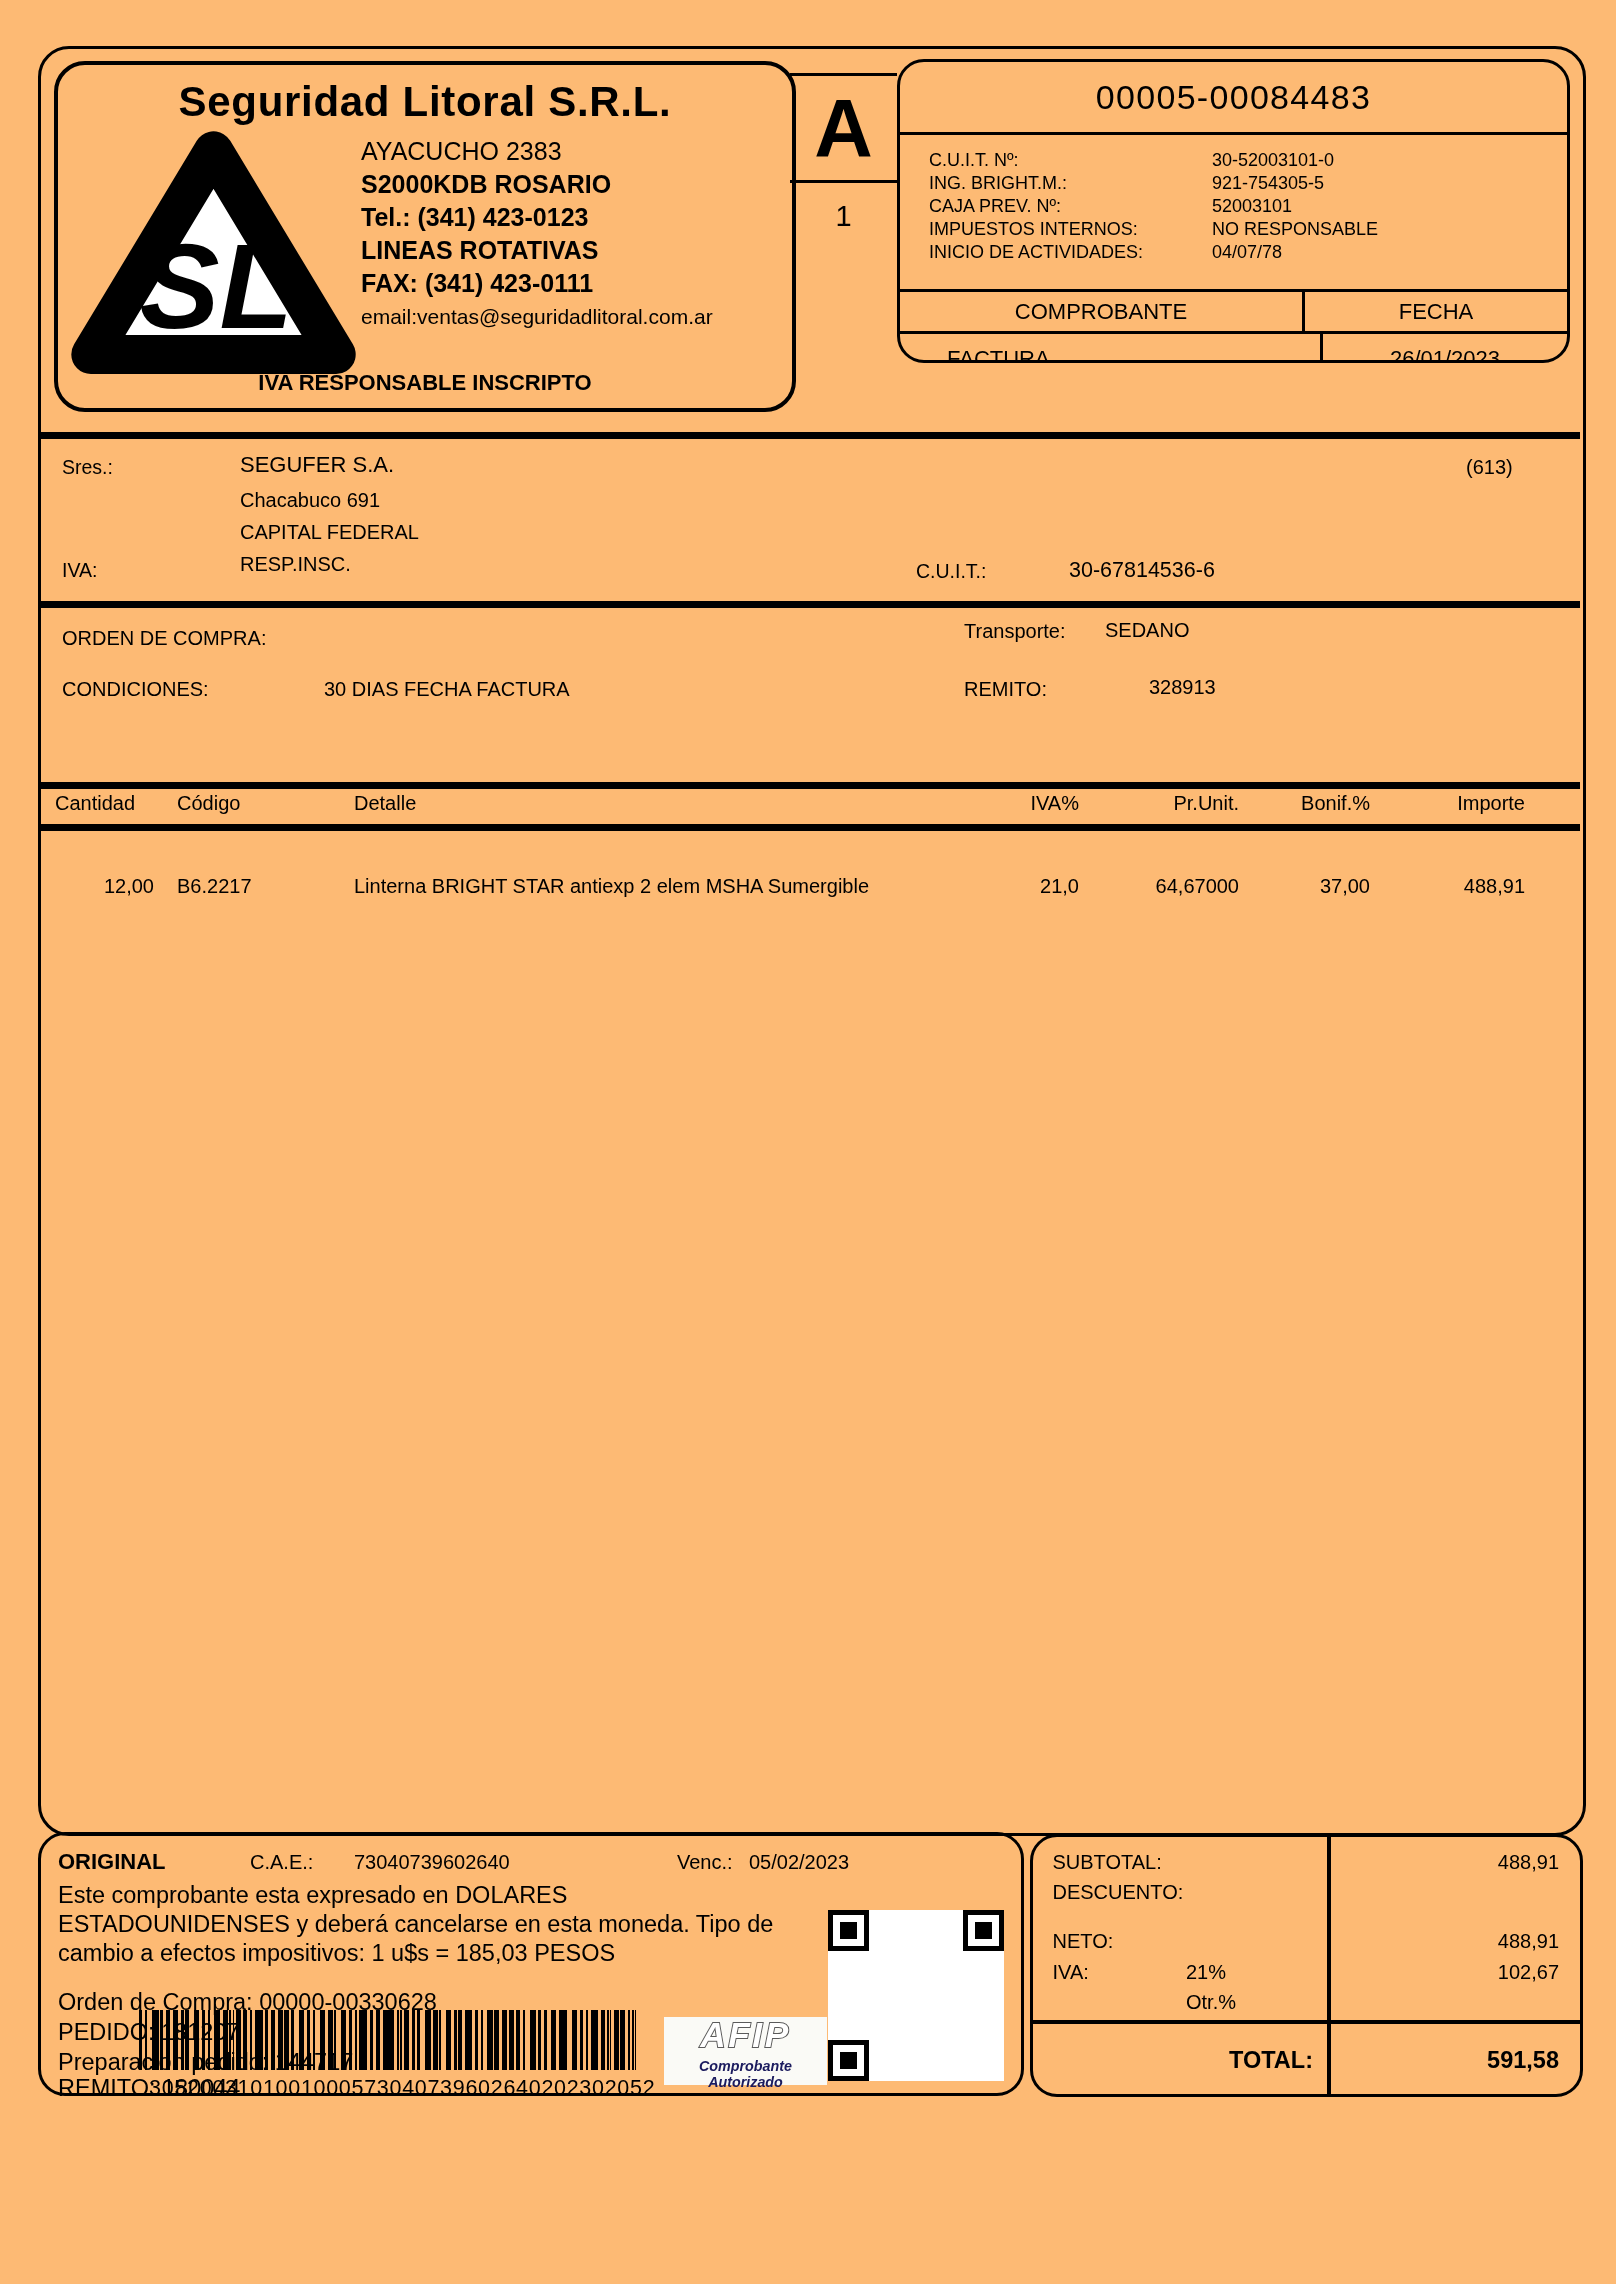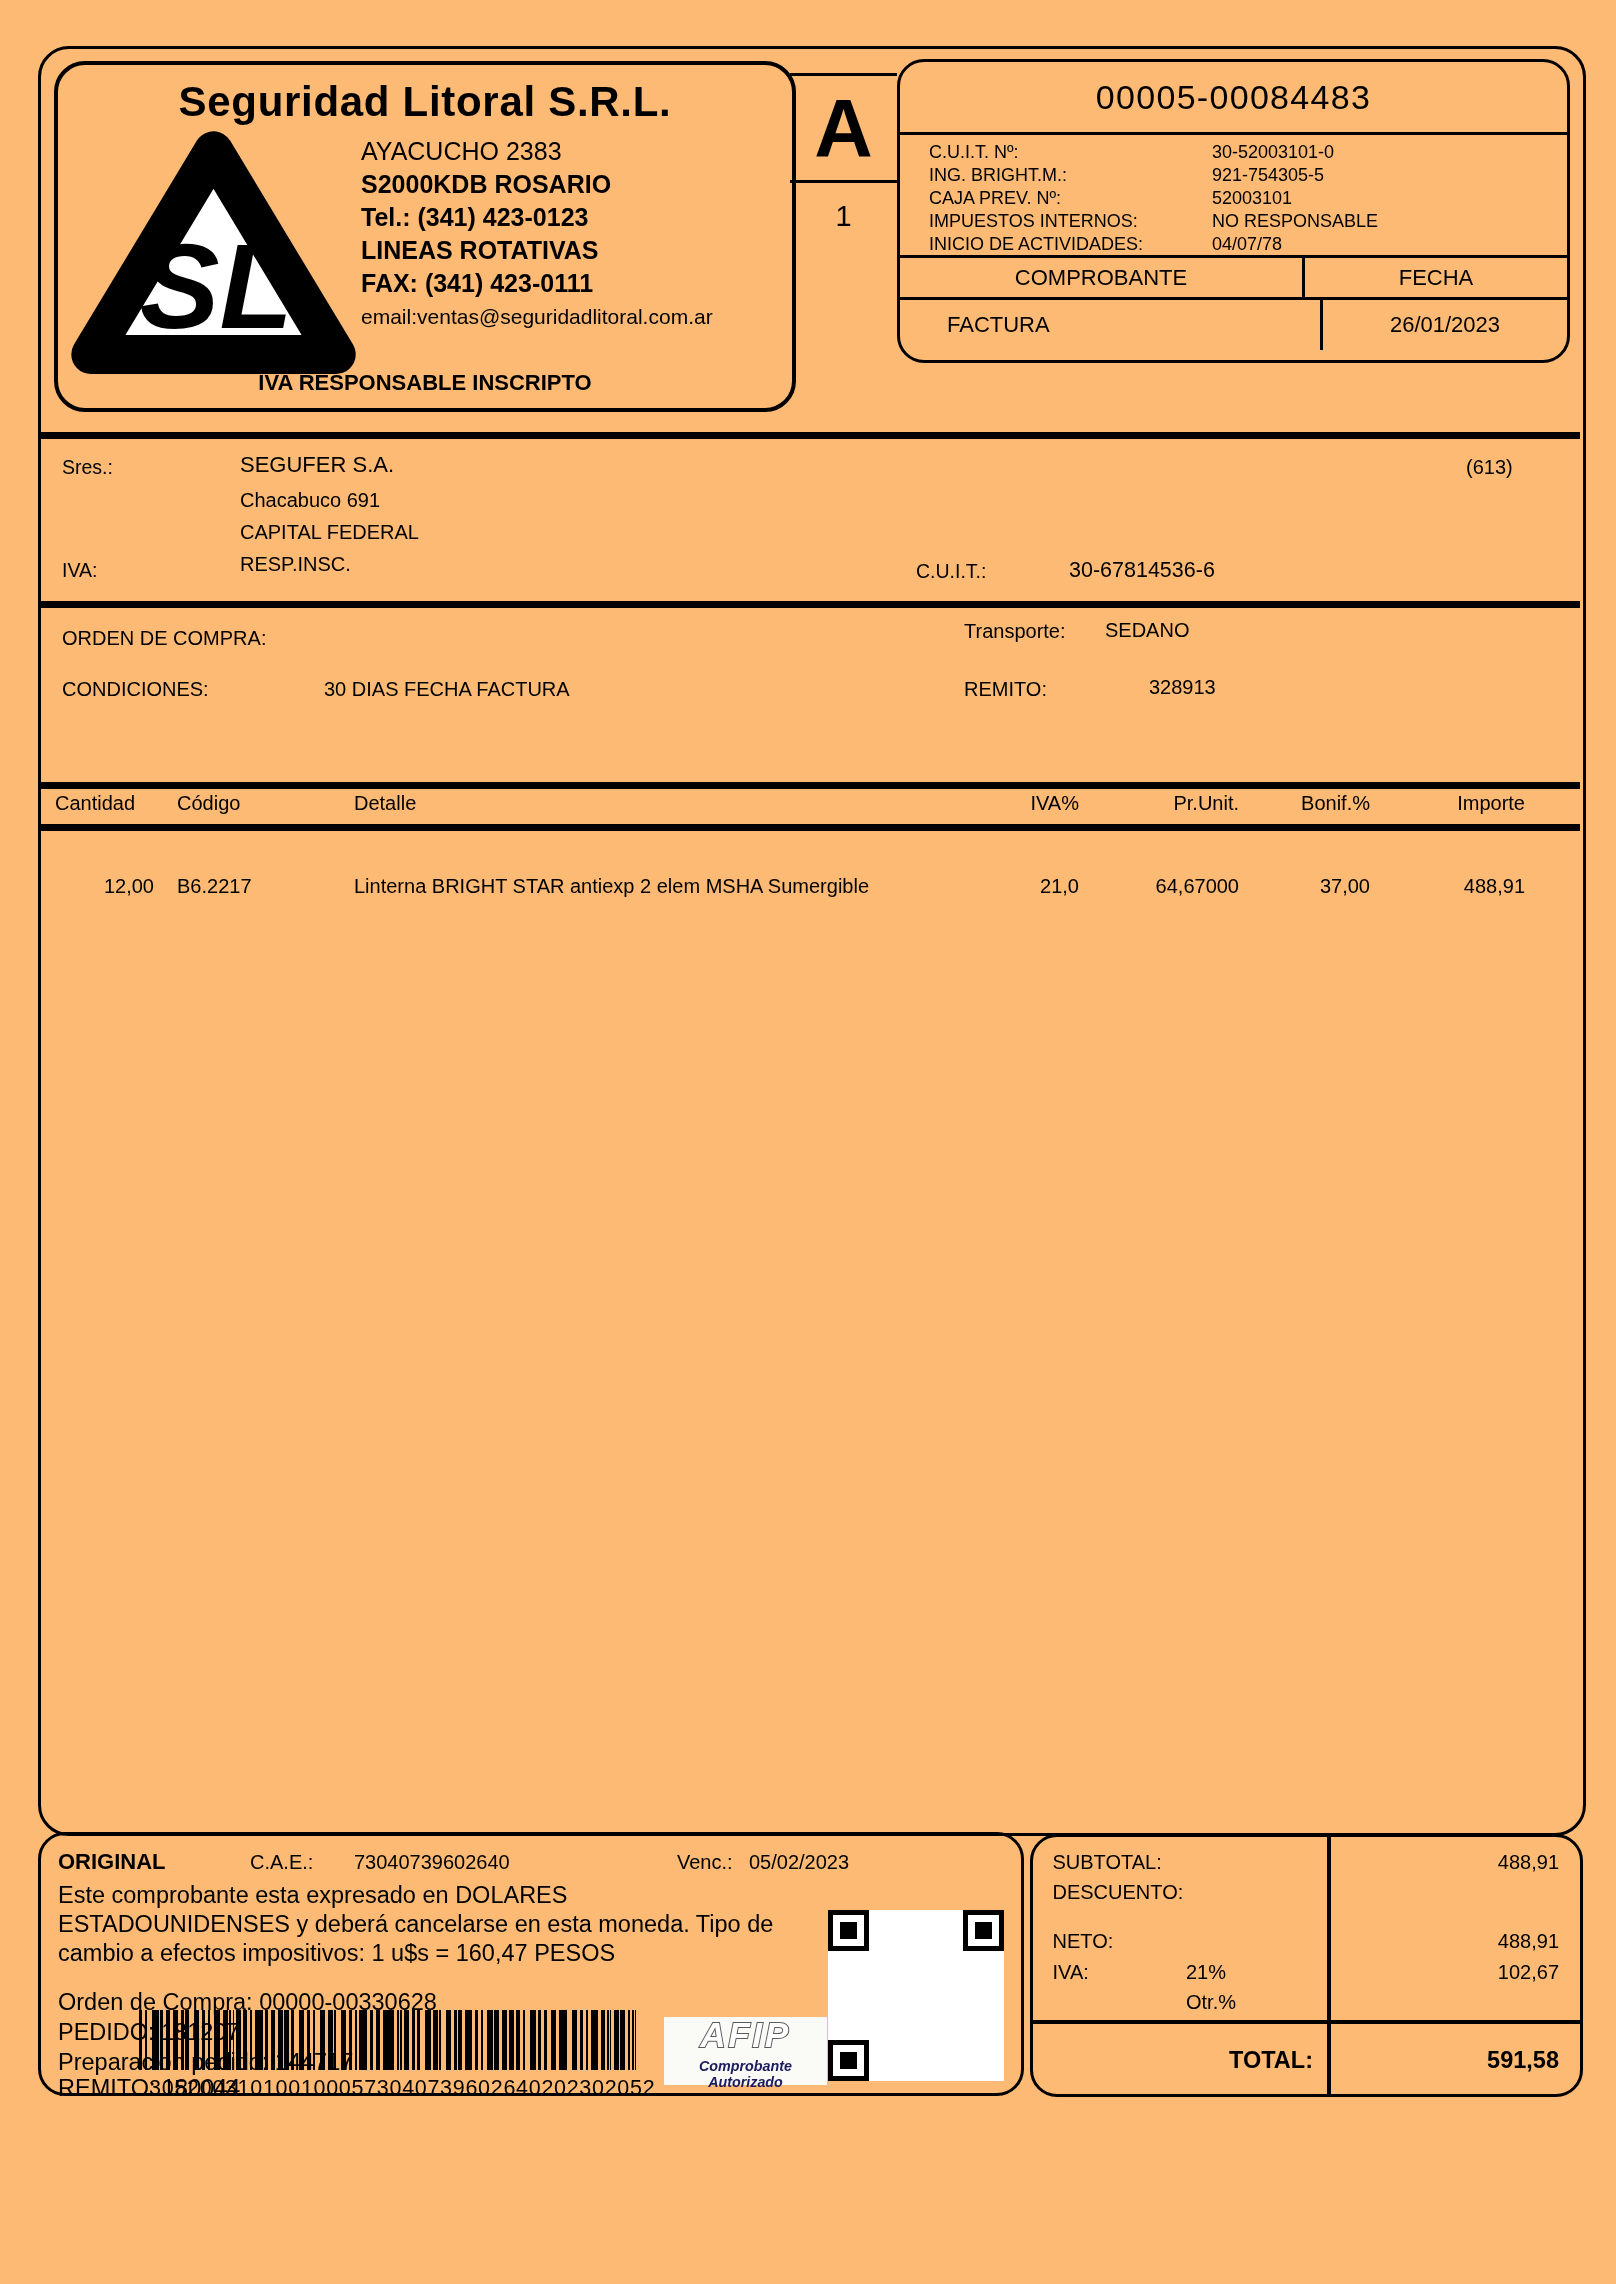--- a/index.html
+++ b/index.html
@@ -10,21 +10,21 @@
   
   .outer-frame{left:38px;top:46px;width:1542px;height:1784px;border:3.9px solid #000;border-radius:31px;}
   .company-box{left:54px;top:61px;width:734px;height:343px;border:4.6px solid #000;border-radius:31px;}
   .a-col{left:790px;top:73px;width:107px;height:330px;border-top:3.9px solid #000;}
   .a-letter{height:104px;border-bottom:3.9px solid #000;display:flex;align-items:center;justify-content:center;
             font-size:81px;font-weight:bold;line-height:1;}
   .a-num{margin-top:17px;text-align:center;font-size:29px;}
   .cuit-box{left:897px;top:59px;width:667px;height:298px;border:3.9px solid #000;border-radius:27px;overflow:hidden;}
   .inv-number{height:70px;border-bottom:3.9px solid #000;display:flex;align-items:center;justify-content:center;
               font-size:34px;letter-spacing:1.3px;}
-  .fiscal{height:123px;border-bottom:3.9px solid #000;padding:6px 0 0 29px;box-sizing:border-box;}
+  .fiscal{height:157px;border-bottom:3.9px solid #000;padding:14px 0 0 29px;box-sizing:border-box;}
   .fiscal-row{display:flex;font-size:18px;line-height:23px;}
   .fiscal-row .fl{width:283px;}
   .cf-head{height:39px;border-bottom:3.9px solid #000;display:flex;}
   .cf-left{width:405px;border-right:3.9px solid #000;display:flex;align-items:center;justify-content:center;font-size:22px;box-sizing:border-box;}
   .cf-right{flex:1;display:flex;align-items:center;justify-content:center;font-size:22px;}
   .cf-val{height:50px;display:flex;padding-left:18px;}
   .cfv-left{width:405px;border-right:3.9px solid #000;display:flex;align-items:center;font-size:22px;padding-left:29px;box-sizing:border-box;}
   .cfv-right{flex:1;display:flex;align-items:center;justify-content:center;font-size:22px;}
   .hline{left:38px;width:1542px;height:6.5px;background:#000;}
   
@@ -165,21 +165,21 @@
 
   <div class="abs orig-box">
     <span class="abs t34 b" style="left:17px;top:14.3px">ORIGINAL</span>
     <span class="abs t32" style="left:209px;top:15.6px">C.A.E.:</span>
     <span class="abs t32" style="left:313px;top:15.6px">73040739602640</span>
     <span class="abs t32" style="left:636px;top:15.6px">Venc.:</span>
     <span class="abs t32" style="left:708px;top:15.6px">05/02/2023</span>
 
     <div class="abs note-line" style="left:17px;top:46px">Este comprobante esta expresado en DOLARES</div>
     <div class="abs note-line" style="left:17px;top:75px">ESTADOUNIDENSES y deberá cancelarse en esta moneda. Tipo de</div>
-    <div class="abs note-line" style="left:17px;top:104px">cambio a efectos impositivos: 1 u$s = 160,47 PESOS</div>
+    <div class="abs note-line" style="left:17px;top:104px">cambio a efectos impositivos: 1 u$s = 185,03 PESOS</div>
 
     <div class="abs t36" style="left:17px;top:154px">Orden de Compra: 00000-00330628</div>
     <div class="abs t36" style="left:17px;top:184px">PEDIDO: 181207</div>
     <div class="abs t36" style="left:17px;top:214px">Preparacion pedido: 144717</div>
     <div class="abs t36" style="left:17px;top:240px">REMITO: 180044</div>
     <div class="abs t33" style="left:108px;top:241px;letter-spacing:0.7px">3052003101001000573040739602640202302052</div>
 
     <div class="abs barcode"></div>
 
     <div class="abs afip-panel">

